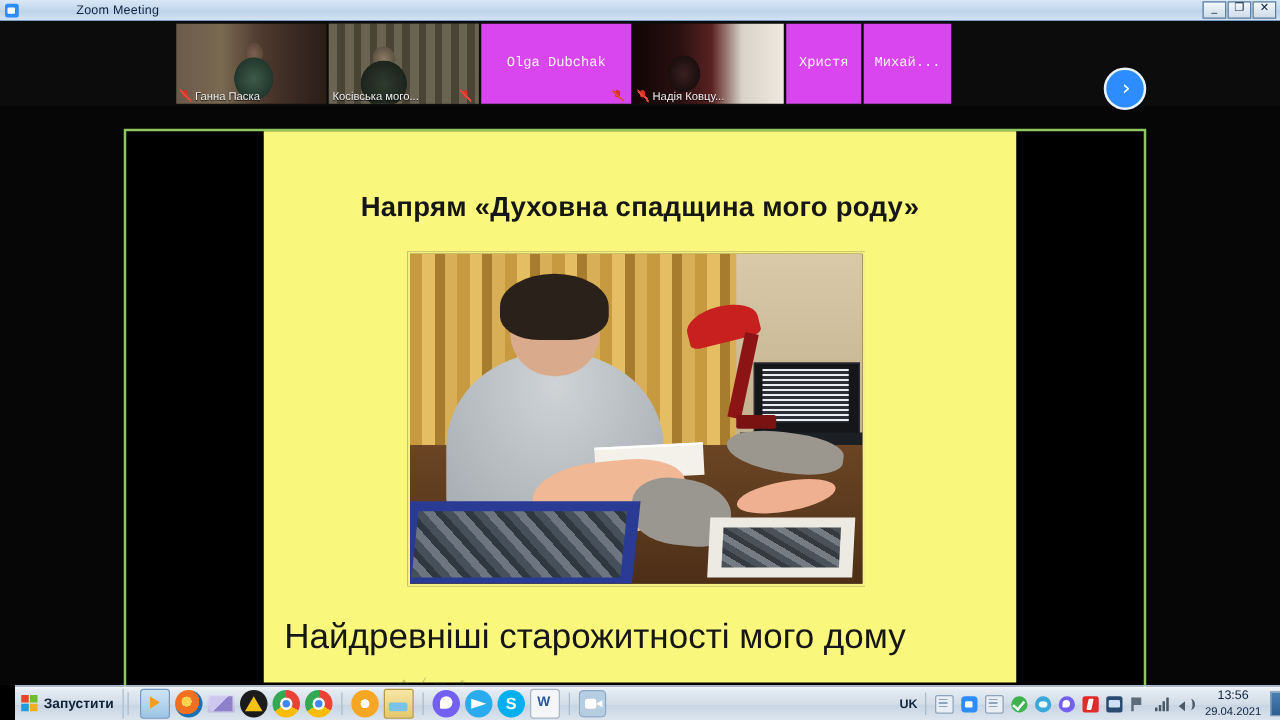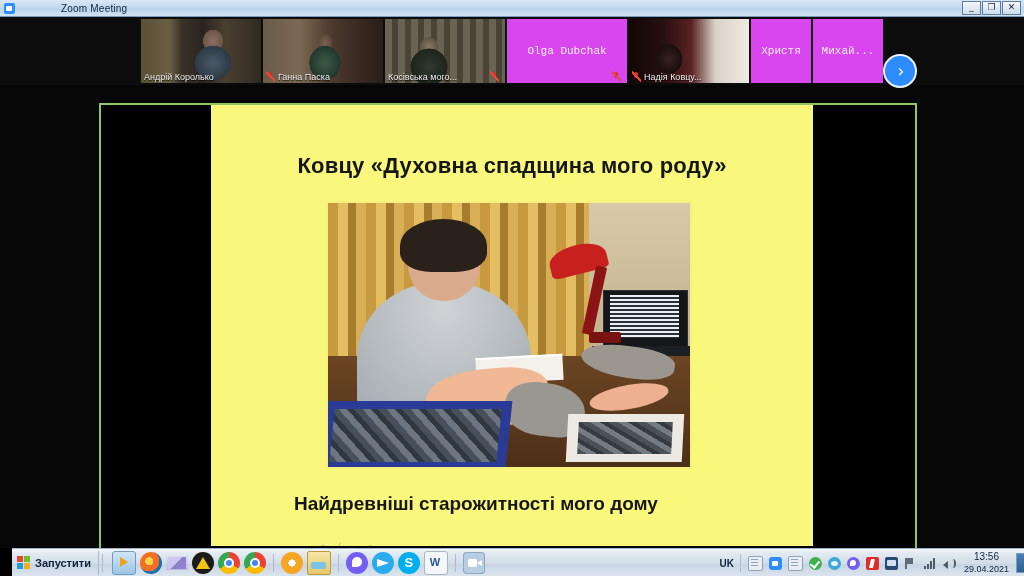--- a/index.html
+++ b/index.html
@@ -119,21 +119,21 @@
   #slide-title{
     position:absolute;left:0;top:48px;width:602px;text-align:center;
     font-size:22px;font-weight:bold;color:#161616;letter-spacing:.2px;
   }
   #slide-photo{
     position:absolute;left:115px;top:96px;width:366px;height:268px;
     border:2px solid #f5f080;box-sizing:border-box;overflow:hidden;background:#3a2a1c;
   }
   #slide-caption{
     position:absolute;left:0;top:388px;width:530px;text-align:center;
-    font-size:19px;font-weight:bold;color:#161616;
+    font-size:28px;font-weight:normal;color:#161616;
   }
   
   #annot{
     position:absolute;left:108px;top:437px;width:90px;height:14px;
     display:flex;align-items:center;gap:7px;opacity:.30;
   }
   #annot .ai{font-size:10px;color:#4a4a2a;line-height:10px;}
 
   
   .ph{position:absolute;}
@@ -299,25 +299,20 @@
     <div class="tb-btn">❐</div>
     <div class="tb-btn">✕</div>
   </div>
 </div>
 
 <div id="app">
 
   <div id="filmstrip">
     <div id="strip-inner">
 
-      <div class="tile v1">
-        <div class="nametag">
-          <span class="nm">Андрій Королько</span>
-        </div>
-      </div>
 
       <div class="tile v2">
         <div class="nametag">
           <span class="mutedot"></span>
           <span class="nm">Ганна Паска</span>
         </div>
       </div>
 
       <div class="tile v3">
         <div class="nametag">
@@ -349,21 +344,21 @@
     </div>
 
     <div id="next-btn">
       <span>›</span>
     </div>
   </div>
 
   <div id="share-frame">
     <div id="slide">
 
-      <div id="slide-title">Ковцу «Духовна спадщина мого роду»</div>
+      <div id="slide-title">Напрям «Духовна спадщина мого роду»</div>
 
       <div id="slide-photo">
         <div class="ph" id="bg-curtain"></div>
         <div class="ph" id="wall-r"></div>
         <div class="ph" id="laptop"></div>
         <div class="ph" id="laptop-scr"></div>
         <div class="ph" id="lamp-head"></div>
         <div class="ph" id="lamp-arm"></div>
         <div class="ph" id="lamp-base"></div>
         <div class="ph" id="table"></div>

